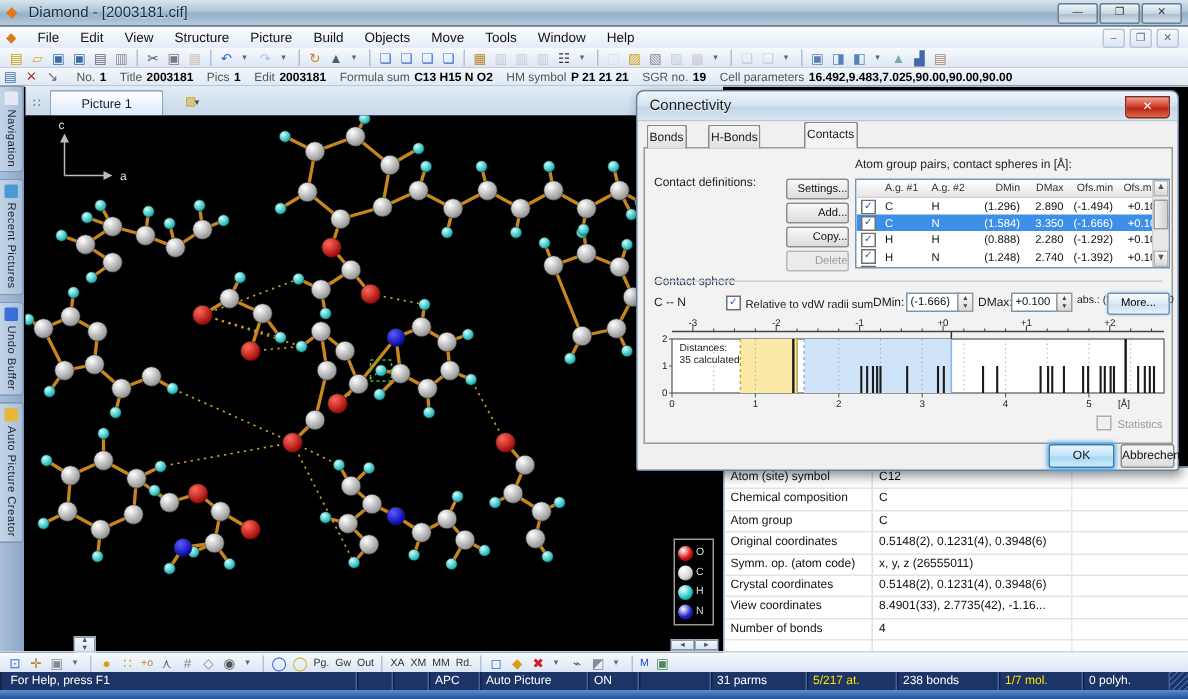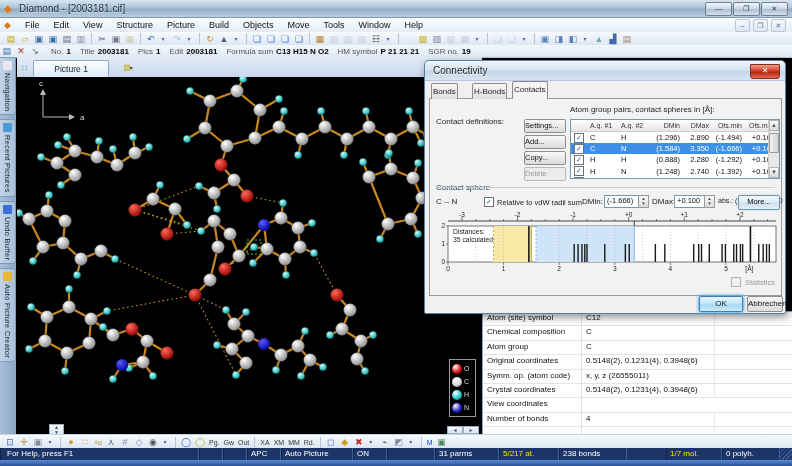--- a/index.html
+++ b/index.html
@@ -82,21 +82,21 @@
     border-radius:2px 2px 0 0;color:#222;}
   .dtab.active{background:#f4f4f4;height:17px;top:20px;z-index:2;}
   #dlg-panel{position:absolute;left:4px;top:37px;width:351px;height:196px;
     border:1px solid #9a9a9a;background:#f2f2f2;}
   .dlabel{position:absolute;font-size:8px;color:#222;white-space:nowrap;}
   #cd-list{position:absolute;left:6px;top:20px;width:80px;height:58px;background:#fff;
     border:1px solid #7a96ad;}
   #cd-item{display:flex;align-items:center;height:12px;background:#3d8fe8;color:#fff;font-size:8px;}
   .chk{width:8px;height:8px;background:#fff;border:1px solid #707070;font-size:7px;line-height:8px;
     text-align:center;color:#1e5c99;margin:0 2px;flex:0 0 auto;}
-  .dbtn{position:absolute;left:94px;width:40px;height:12px;font-size:7.5px;text-align:left;
+  .dbtn{position:absolute;left:94px;width:40px;height:12px;font-size:7.5px;text-align:right;
     line-height:11px;color:#111;border:1px solid #8e8e8e;border-radius:2px;
     background:linear-gradient(#f8f8f8,#dcdcdc);}
   .dbtn.disabled{color:#9a9a9a;border-color:#b8b8b8;background:#ececec;}
   #pairs-table{position:absolute;left:140px;top:20px;width:208px;height:58px;background:#fff;
     border:1px solid #7a96ad;overflow:hidden;}
   .trow{display:flex;height:11.2px;align-items:center;font-size:7.5px;color:#111;}
   .trow.head{height:11px;background:linear-gradient(#ffffff,#e6e6e6);border-bottom:1px solid #cfcfcf;
     color:#333;font-size:7px;}
   .trow.sel{background:#3d8fe8;color:#fff;}
   .tc{white-space:nowrap;overflow:hidden;padding-right:3px;text-align:right;flex:0 0 auto;}
@@ -234,20 +234,21 @@
   <span class="ic" style="color:#a33">✕</span>
   <span class="ic" style="color:#667">↘</span>
   <div id="info-fields" style="display:flex">
       <div class="fld"><span>No.</span><b>1</b></div>
       <div class="fld"><span>Title</span><b>2003181</b></div>
       <div class="fld"><span>Pics</span><b>1</b></div>
       <div class="fld"><span>Edit</span><b>2003181</b></div>
       <div class="fld"><span>Formula sum</span><b>C13 H15 N O2</b></div>
       <div class="fld"><span>HM symbol</span><b>P 21 21 21</b></div>
       <div class="fld"><span>SGR no.</span><b>19</b></div>
+      <div class="fld"><span>Cell parameters</span><b>16.492,9.483,7.025,90.00,90.00,90.00</b></div>
     </div>
 </div>
 
 <div id="sidebar" class="abs">
     <div class="sbtab">
       <div class="sbicon" style="background: rgb(232, 232, 244);"></div>
       <div class="sblabel">Navigation</div>
     </div>
     <div class="sbtab">
       <div class="sbicon" style="background: rgb(74, 154, 212);"></div>
@@ -649,20 +650,21 @@
       <div class="pv">x, y, z (26555011)</div>
       <div class="pe"></div>
     </div>
     <div class="prow">
       <div class="pl">Crystal coordinates</div>
       <div class="pv">0.5148(2), 0.1231(4), 0.3948(6)</div>
       <div class="pe"></div>
     </div>
     <div class="prow">
       <div class="pl">View coordinates</div>
+      <div class="pv">8.4901(33), 2.7735(42), -1.16...</div>
       <div class="pe"></div>
     </div>
     <div class="prow">
       <div class="pl">Number of bonds</div>
       <div class="pv">4</div>
       <div class="pe"></div>
     </div>
     <div class="prow">
       <div class="pl"></div>
       <div class="pv"></div>
@@ -876,21 +878,21 @@
     </div>
   <div class="dbtn" style="top: 20px;">Settings...</div>
       <div class="dbtn" style="top: 36px;">Add...</div>
       <div class="dbtn" style="top: 52px;">Copy...</div>
       <div class="dbtn disabled" style="top: 68px;">Delete</div>
     </div>
   <div id="ok-btn">OK</div>
   <div id="cancel-btn">Abbrechen</div>
 <div class="dtab" style="left: 6px;">Bonds</div>
     <div class="dtab" style="left: 47px;">H-Bonds</div>
-    <div class="dtab active" style="left: 87px;">Contacts</div>
+    <div class="dtab active" style="left: 111px;">Contacts</div>
   </div>
 
 <div id="vspin" class="abs">▲<br>▼</div>
 <div id="miniarrows" class="abs">
   <div>◄</div>
   <div>►</div>
 </div>
 <div id="toolbar2" class="abs">
     <div class="ic" style="color: rgb(58, 111, 216);">⊡</div>
     <div class="ic" style="color: rgb(184, 134, 42);">✛</div>
@@ -932,17 +934,17 @@
   <div class="seg help">For Help, press F1</div>
 <div class="seg" style="width: 16px;"></div>
     <div class="seg" style="width: 16px;"></div>
     <div class="seg" style="width: 26px;">APC</div>
     <div class="seg" style="width: 64px;">Auto Picture</div>
     <div class="seg" style="width: 26px;">ON</div>
     <div class="seg" style="width: 40px;"></div>
     <div class="seg" style="width: 56px;">31 parms</div>
     <div class="seg yellow" style="width: 52px;">5/217 at.</div>
     <div class="seg" style="width: 60px;">238 bonds</div>
-    <div class="seg yellow" style="width: 48px; margin-left: 39px;">1/7 mol.</div>
+    <div class="seg yellow" style="width: 48px;">1/7 mol.</div>
     <div class="seg" style="width: 50px;">0 polyh.</div>
     <div id="grip"></div>
   </div>
 <div id="bottomstrip" class="abs"></div>
 
 </body></html>

